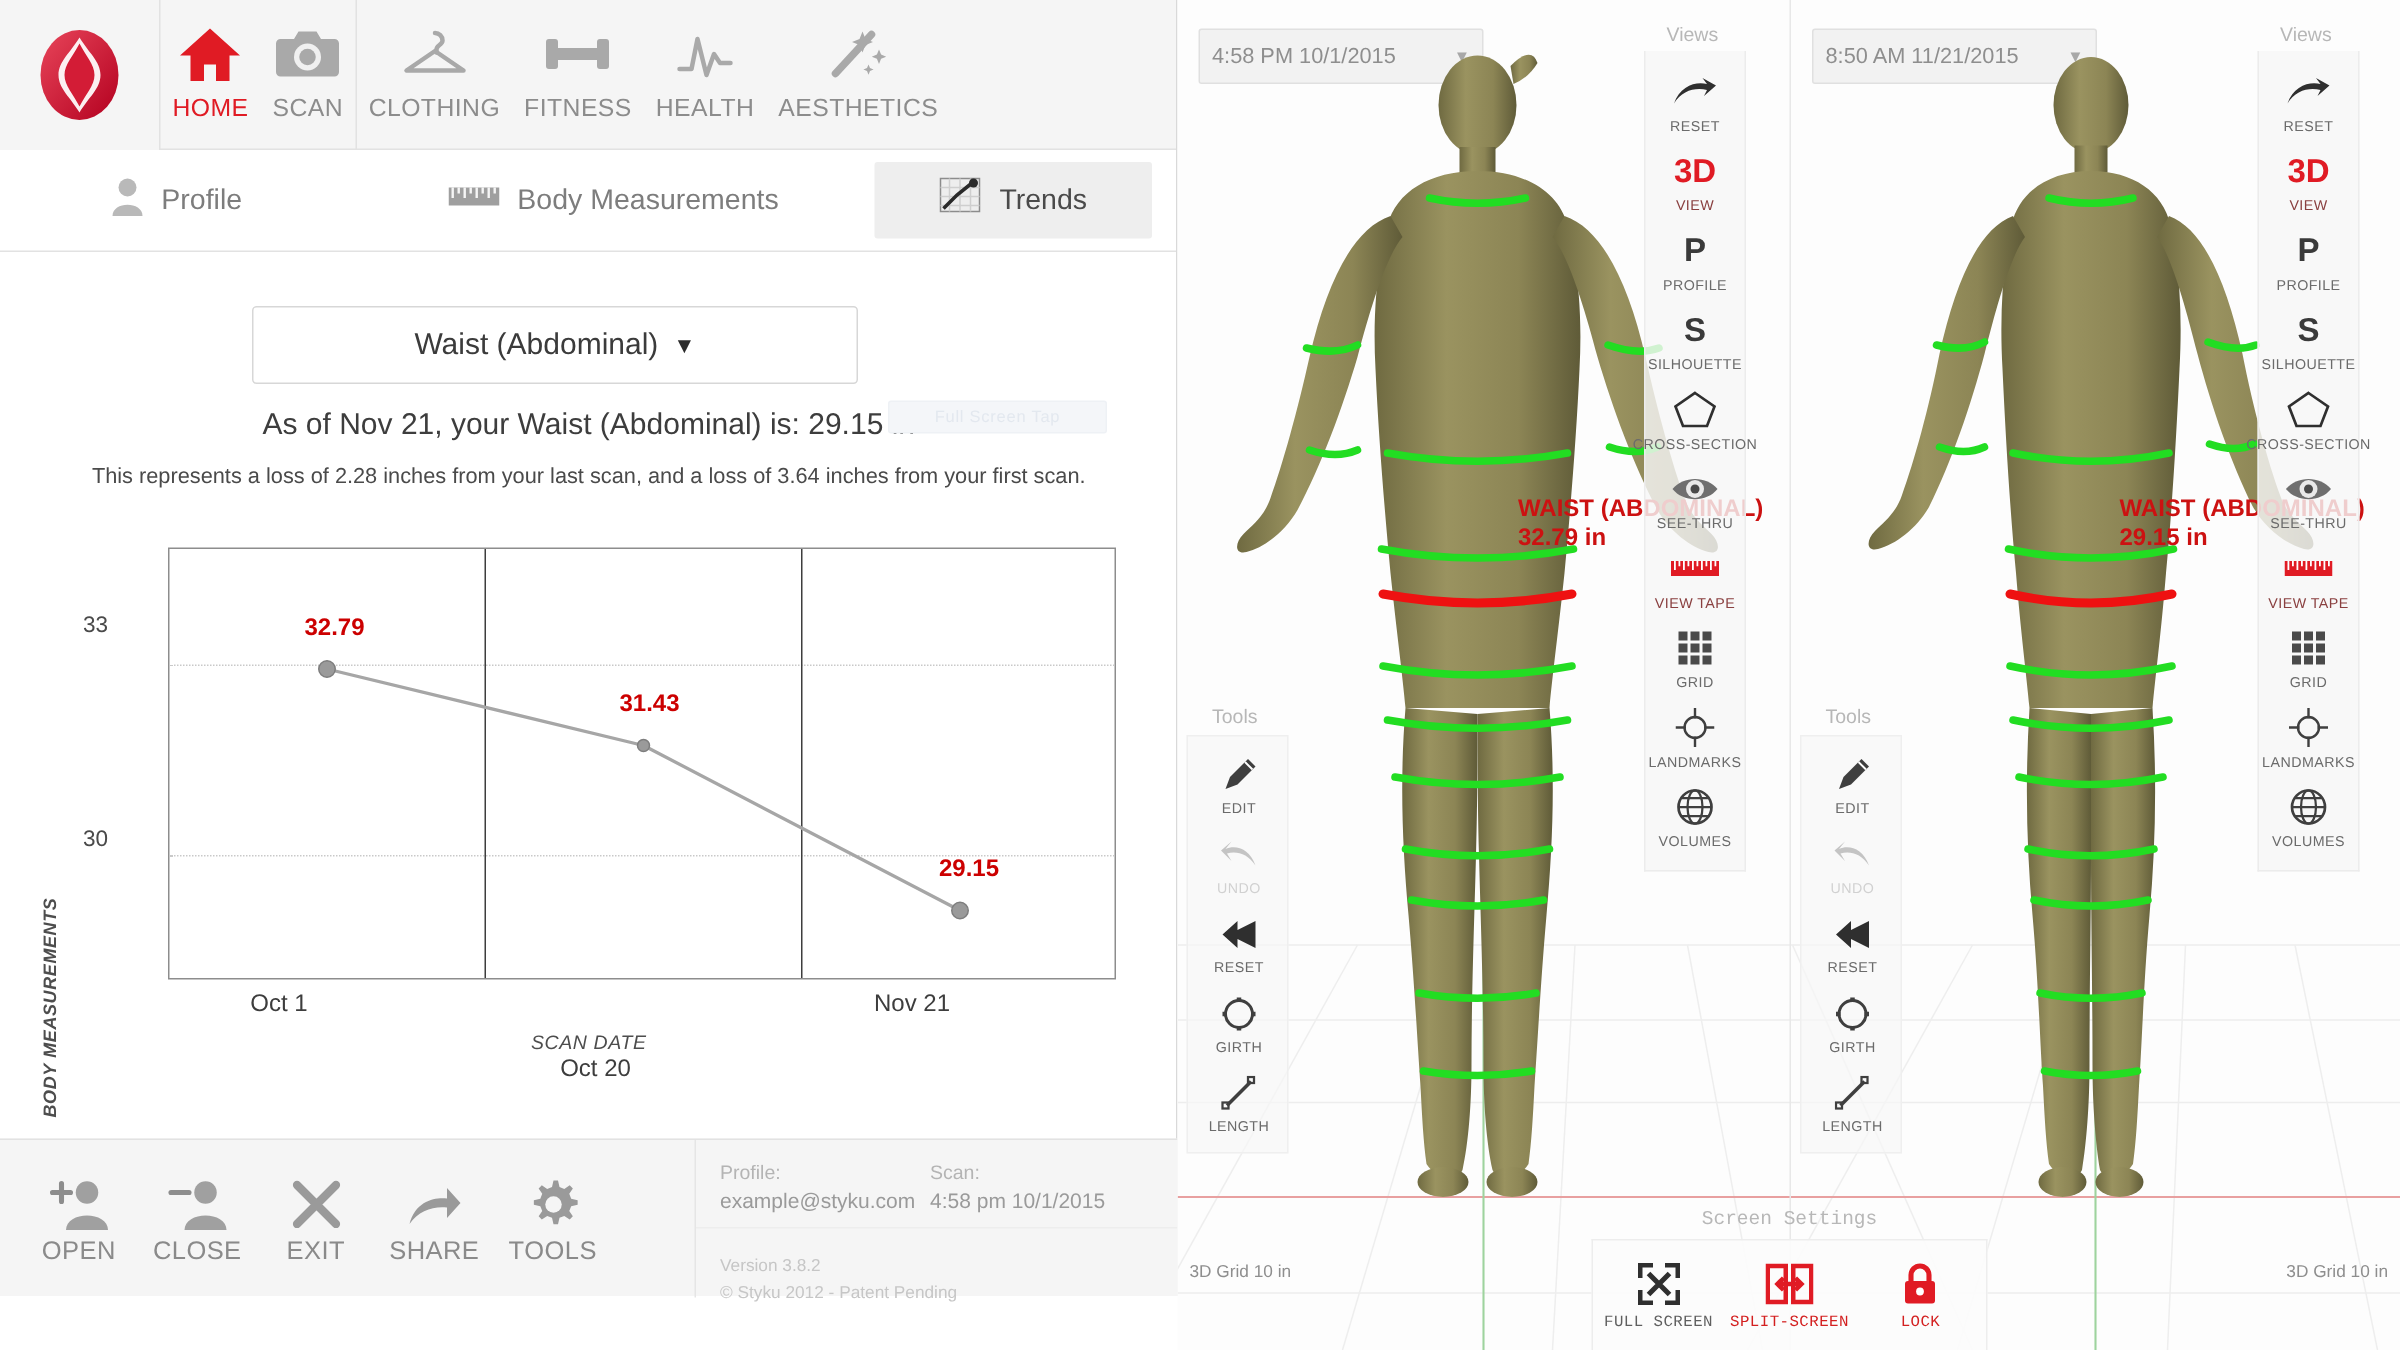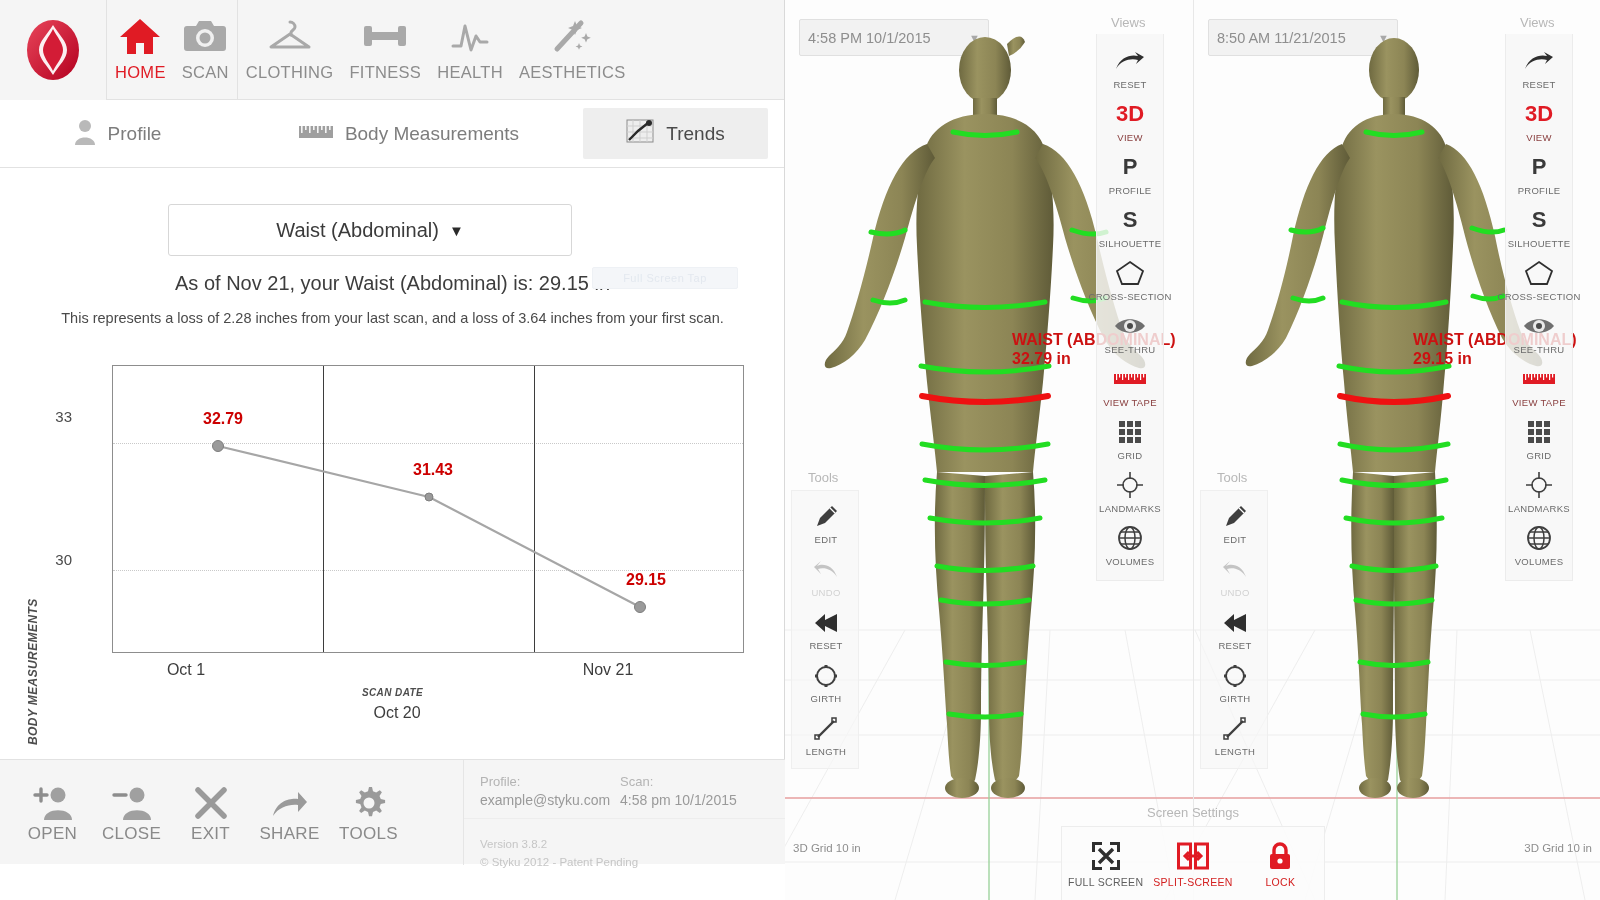--- a/index.html
+++ b/index.html
@@ -93,21 +93,21 @@
   .gridline { position:absolute; left:0; right:0; height:0; border-top:1px dotted #c9c9c9; }
   .ytick { position:absolute; font-size:15px; color:#4a4a4a; text-align:right; width:34px; }
   .pt { position:absolute; width:12px; height:12px; border-radius:50%;
         background:#9a9a9a; border:1px solid #7e7e7e; transform:translate(-50%,-50%); cursor:pointer; }
   .pt.sm { width:9px; height:9px; }
   .ptlabel { position:absolute; font-size:16px; font-weight:bold; color:#cc0000;
              transform:translate(-50%,-100%); white-space:nowrap; }
   .xtick { position:absolute; top:306px; font-size:16px; color:#3d3d3d;
            transform:translateX(-50%); white-space:nowrap; }
   .xlabel { position:absolute; left:0; top:332px; width:785px; text-align:center;
-            font-size:10px; font-style:italic; font-weight:bold; color:#4d4d4d; letter-spacing:.4px; }
+            font-size:13px; font-style:italic; font-weight:normal; color:#4d4d4d; letter-spacing:.4px; }
 
   
   .bottombar { position:absolute; left:0; bottom:0; width:785px; height:105px;
                background:#f5f5f5; border-top:1px solid #e2e2e2; display:flex; }
   .bb-actions { display:flex; align-items:center; padding-left:14px; gap:2px; }
   .bb-item { width:77px; height:92px; display:flex; flex-direction:column;
              align-items:center; justify-content:center; gap:4px; cursor:pointer; }
   .bb-ico { height:40px; display:flex; align-items:flex-end; justify-content:center; }
   .bb-label { font-size:17px; color:#8a8a8a; letter-spacing:.3px; }
   .bb-info { position:absolute; left:463px; top:0; width:322px; height:105px;
@@ -165,21 +165,21 @@
   .tbtn.disabled { opacity:.28; }
 
   .meas-callout { position:absolute; color:#cc1111; font-weight:bold;
                   font-size:16px; line-height:19px; white-space:nowrap; }
 
   .grid-note { position:absolute; bottom:46px; font-size:11.5px; color:#8e8e8e; }
 
   .screen-settings {
     position:absolute; left:276px; bottom:0; width:264px; height:74px;
     background:rgba(252,252,252,.9); border:1px solid #ededed; border-bottom:none;
-    display:flex; align-items:center; justify-content:space-around;
+    display:flex; align-items:center; justify-content:space-around;font-family:Liberation Mono, monospace;
   }
   .ss-cap { position:absolute; left:0; right:0; top:-22px; text-align:center;
             font-size:13px; color:#b7b7b7; }
   .ssbtn { display:flex; flex-direction:column; align-items:center; gap:4px;
            width:84px; cursor:pointer; }
   .ssbtn-ico { height:32px; display:flex; align-items:center; justify-content:center; }
   .ssbtn-lab { font-size:10.5px; color:#5f5f5f; letter-spacing:.3px; white-space:nowrap; }
   .ssbtn.red .ssbtn-lab { color:#d32020; }
 </style>
 </head>

